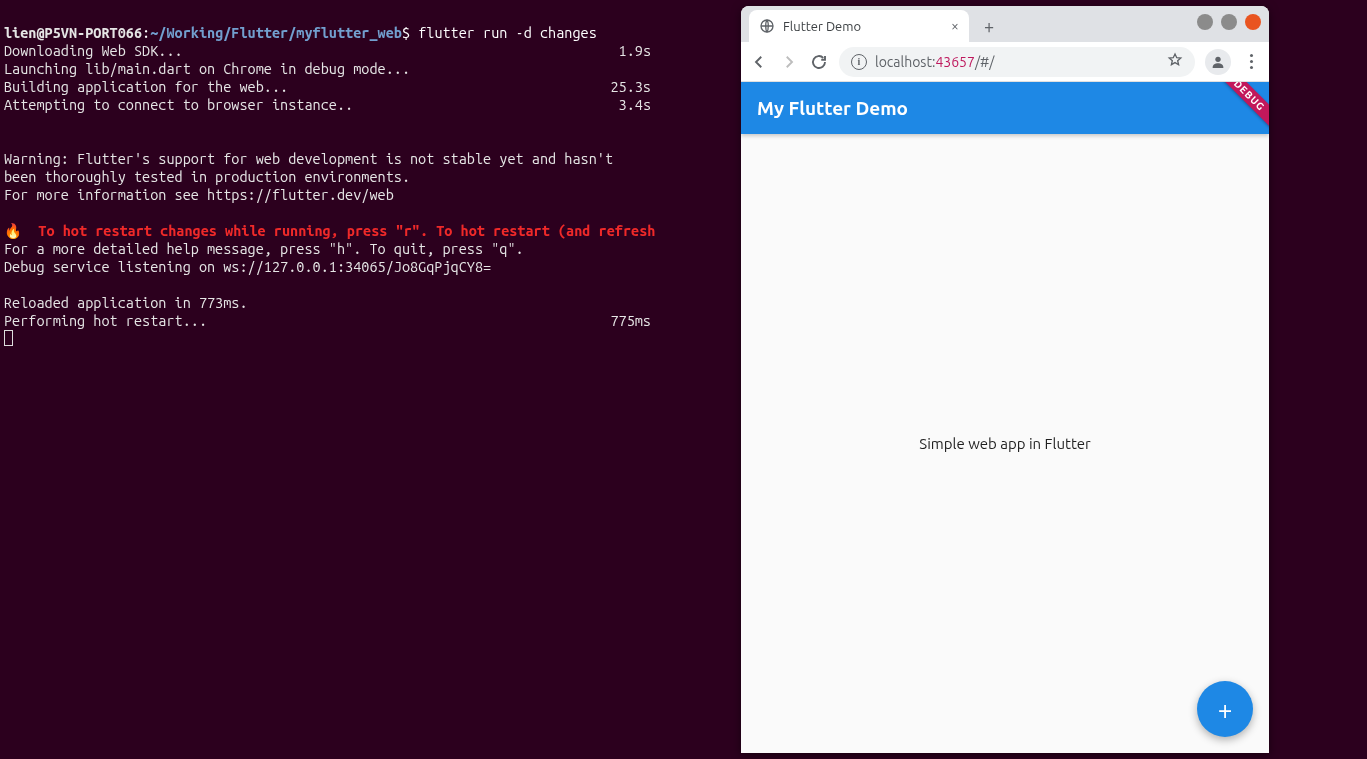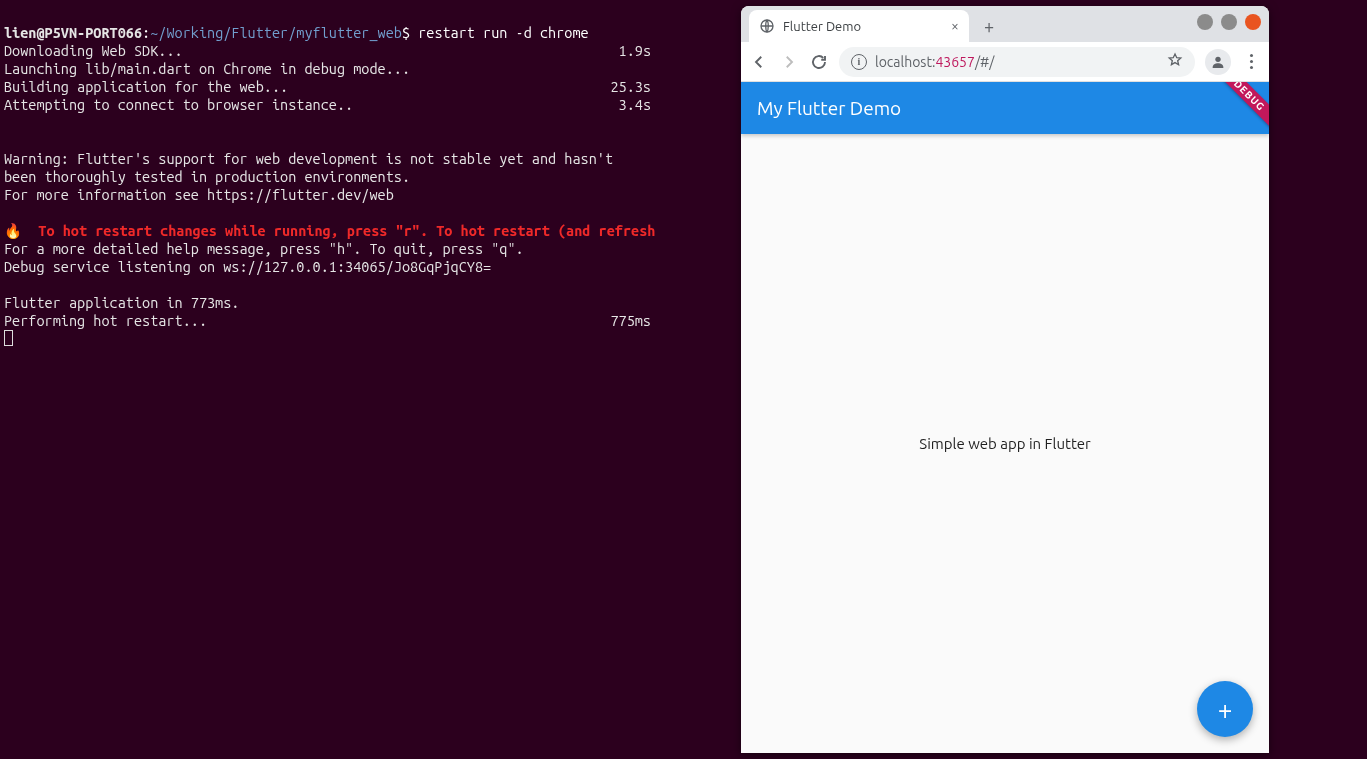--- a/index.html
+++ b/index.html
@@ -16,21 +16,21 @@
     height: 759px;
     background: #2c001e;
     color: #e6e6e6;
     padding: 6px 4px;
     font-size: 14.5px;
     line-height: 18px;
     white-space: pre;
     overflow: hidden;
   }
   .t-user { color: #e5e5e5; font-weight: bold; }
-  .t-path { color: #729fcf; font-weight: normal; }
+  .t-path { color: #729fcf; font-weight: bold; }
   .t-white { color: #ffffff; }
   .t-line { display: flex; align-items: flex-end; }
   .t-line .l { flex: 0 0 auto; }
   .t-line .r { margin-left: auto; padding-right: 80px; }
   .t-hot { color: #ef2929; font-weight: bold; }
   .t-cursor {
     display: inline-block;
     width: 9px; height: 16px;
     border: 1px solid #ddd;
   }
@@ -131,21 +131,21 @@
     overflow:hidden;
   }
   .appbar {
     height: 52px;
     background:#1e88e5;
     color:#fff;
     display:flex;
     align-items:center;
     padding: 8px 16px;
     font-size: 19px;
-    font-weight:400;
+    font-weight:700;
     box-shadow: 0 2px 4px rgba(0,0,0,.2);
   }
   .body-center {
     position:absolute;
     top:52px; left:0; right:0; bottom:0;
     display:flex;
     align-items:center;
     justify-content:center;
     color:#1f1f1f;
     font-size:15px;
@@ -173,32 +173,32 @@
     letter-spacing:1px;
     padding:2px 32px;
     box-shadow:0 1px 3px rgba(0,0,0,.3);
     text-align:center;
   }
 </style>
 </head>
 <body>
 
 <div class="terminal">
-<span class="t-user">lien@P5VN-PORT066</span><span class="t-white">:</span><span class="t-path">~/Working/Flutter/myflutter_web</span><span class="t-white">$ </span><span class="t-white">restart run -d chrome</span>
+<span class="t-user">lien@P5VN-PORT066</span><span class="t-white">:</span><span class="t-path">~/Working/Flutter/myflutter_web</span><span class="t-white">$ </span><span class="t-white">flutter run -d changes</span>
 <div class="t-line"><span class="l">Downloading Web SDK...</span><span class="r">1.9s</span></div><div class="t-line"><span class="l">Launching lib/main.dart on Chrome in debug mode...</span><span class="r"></span></div><div class="t-line"><span class="l">Building application for the web...</span><span class="r">25.3s</span></div><div class="t-line"><span class="l">Attempting to connect to browser instance..</span><span class="r">3.4s</span></div>
 <span> </span>
 <span>Warning: Flutter's support for web development is not stable yet and hasn't</span>
 <span>been thoroughly tested in production environments.</span>
 <span>For more information see https://flutter.dev/web</span>
 <span> </span>
 <span>🔥  </span><span class="t-hot">To hot restart changes while running, press "r". To hot restart (and refresh</span>
 <span>For a more detailed help message, press "h". To quit, press "q".</span>
 <span>Debug service listening on ws://127.0.0.1:34065/Jo8GqPjqCY8=</span>
 <span> </span>
-<span>Flutter application in 773ms.</span>
+<span>Reloaded application in 773ms.</span>
 <div class="t-line"><span class="l">Performing hot restart...</span><span class="r">775ms</span></div><span class="t-cursor"></span>
 </div>
 
 <div class="browser-wrap">
   <div class="browser">
     <div class="tabstrip">
       <div class="tab">
         <svg class="globe" viewBox="0 0 24 24" fill="none" stroke="#5f6368" stroke-width="2">
             <circle cx="12" cy="12" r="9"></circle>
             <path d="M3 12h18M12 3c2.5 3 2.5 15 0 18M12 3c-2.5 3-2.5 15 0 18"></path>

